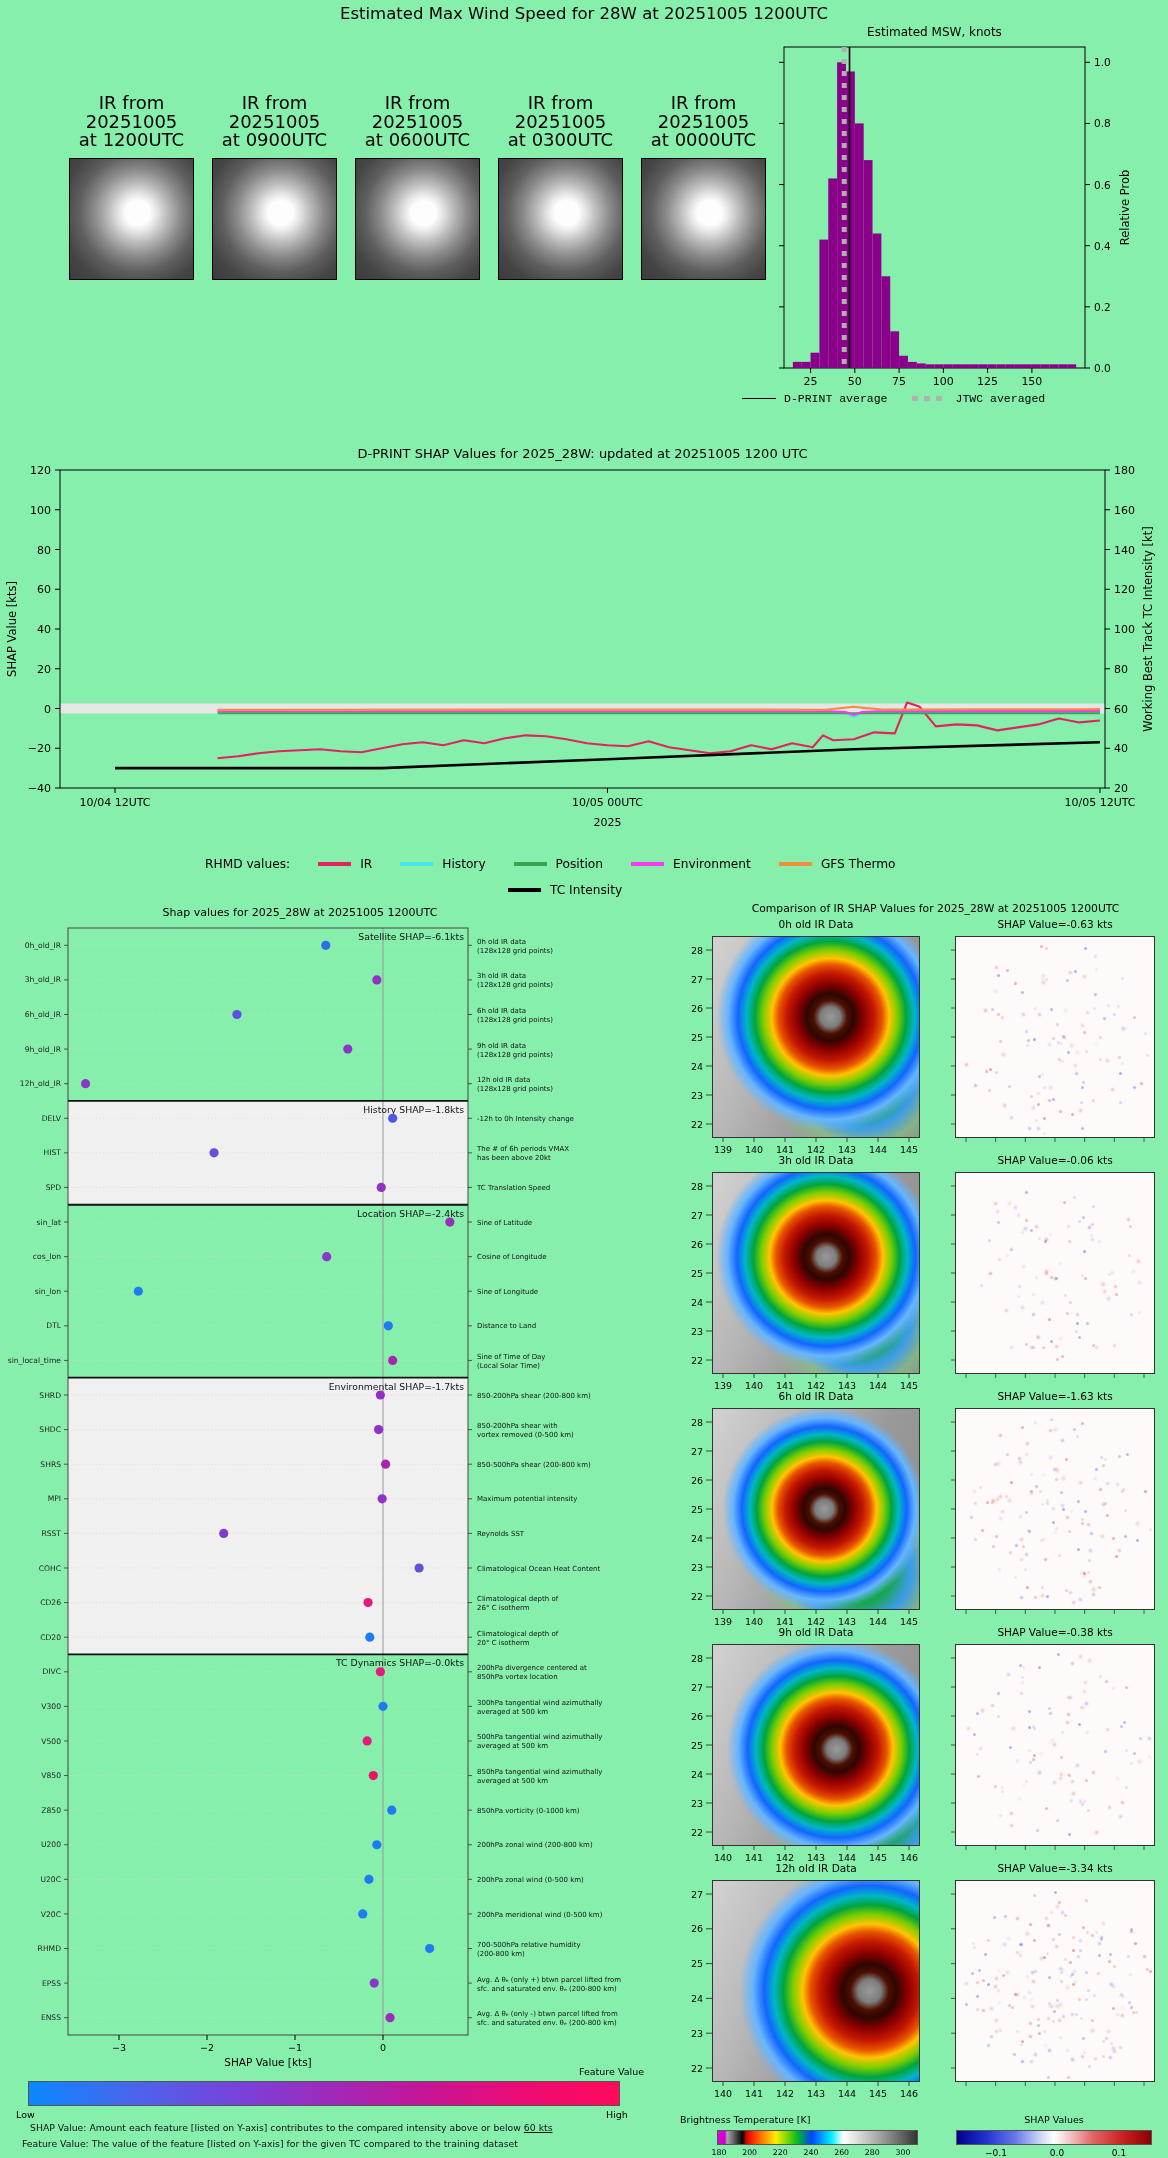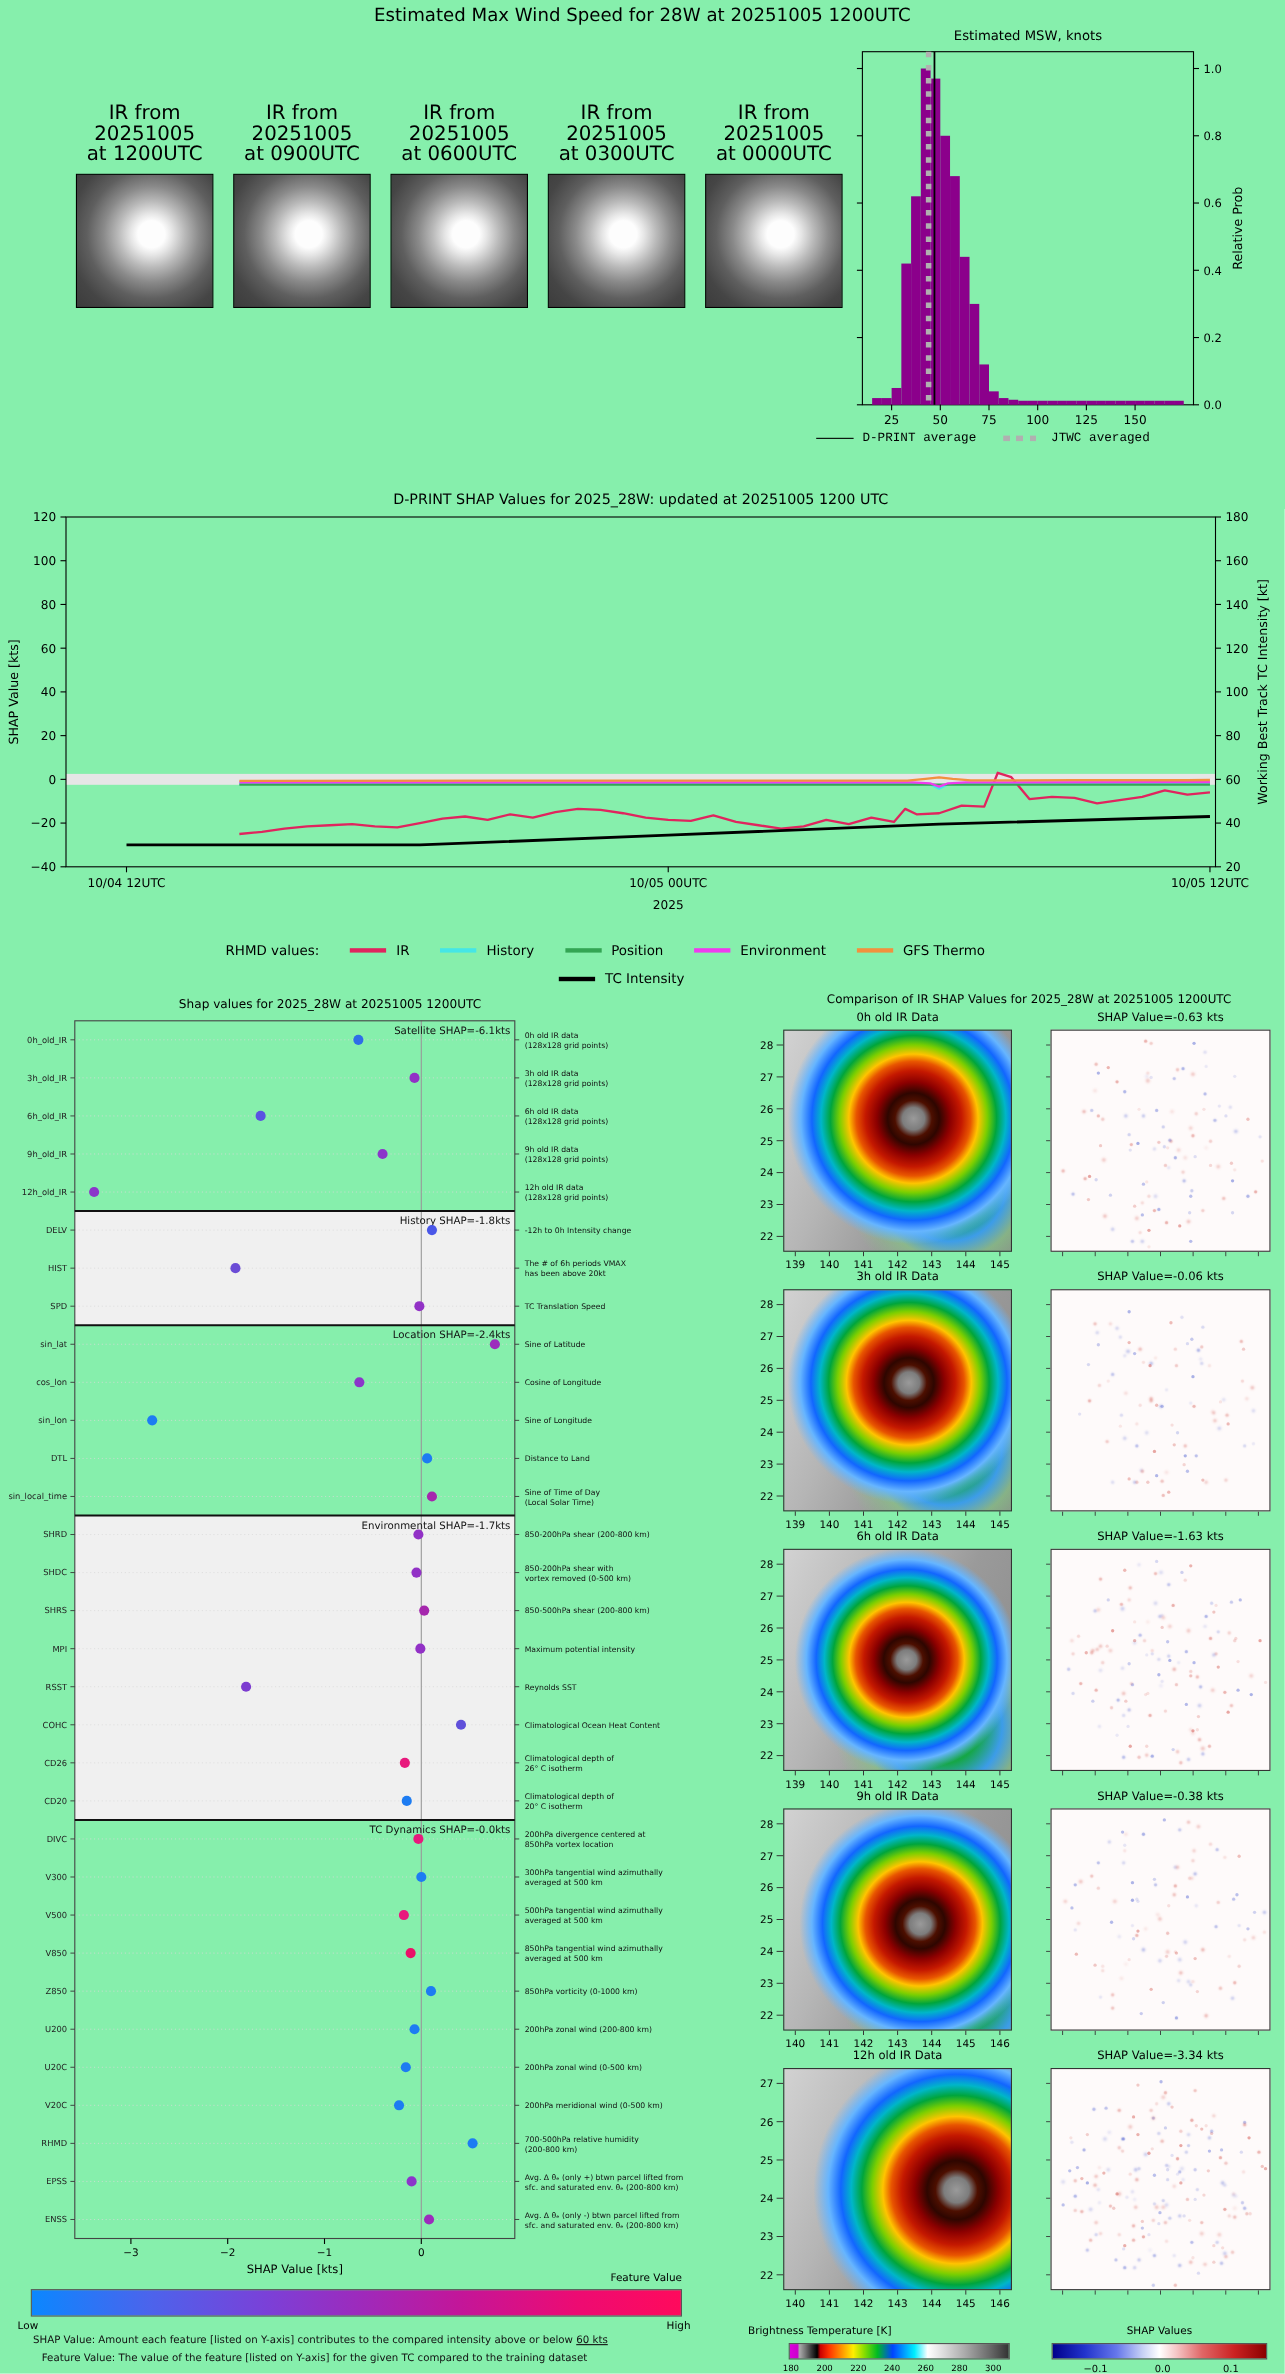--- a/index.html
+++ b/index.html
@@ -698,29 +698,29 @@
         <span>GFS Thermo</span>
       </span>
     </div>
   <div id="ts-legend2" class="abs legend-row" style="left:508px;top:883px;gap:10px;font-size:12.2px;align-items:center;">
       <span class="legend-item">
         <span style="width: 33px; height: 3.2px; background: rgb(0, 0, 0); margin-right: 9px; display: inline-block;"></span>
         <span>TC Intensity</span>
       </span>
     </div>
 
-  <div class="abs cb-label" style="left:0;top:2066px;width:620px;text-align:right;">Feature Value</div>
+  <div class="abs cb-label" style="left:0;top:2066px;width:620px;text-align:right;padding-left:24px;">Feature Value</div>
   <div class="abs cb feature-cb" style="left:28px;top:2081px;width:592px;height:25px;"></div>
   <div class="abs cb-label" style="left:16px;top:2109px;">Low</div>
   <div class="abs cb-label" style="left:606px;top:2109px;">High</div>
 
   <div class="abs cb-label" style="left:680px;top:2114px;width:201px;text-align:left;">Brightness Temperature [K]</div>
   <div class="abs cb bt-cb" style="left:717px;top:2130px;width:201px;height:15px;"></div>
   <div class="abs cb-label" style="left:956px;top:2114px;width:196px;text-align:center;">SHAP Values</div>
   <div class="abs cb shap-cb" style="left:956px;top:2130px;width:196px;height:15px;"></div>
 
   <div class="abs fn" style="left:30px;top:2122px;">
     <span>SHAP Value: Amount each feature [listed on Y-axis] contributes to the compared intensity above or below </span><span class="u">60 kts</span>
   </div>
-  <div class="abs fn" style="left:38px;top:2138px;">
+  <div class="abs fn" style="left:22px;top:2138px;">
     <span>Feature Value: The value of the feature [listed on Y-axis] for the given TC compared to the training dataset</span>
   </div>
 </div>
 
 </body></html>

